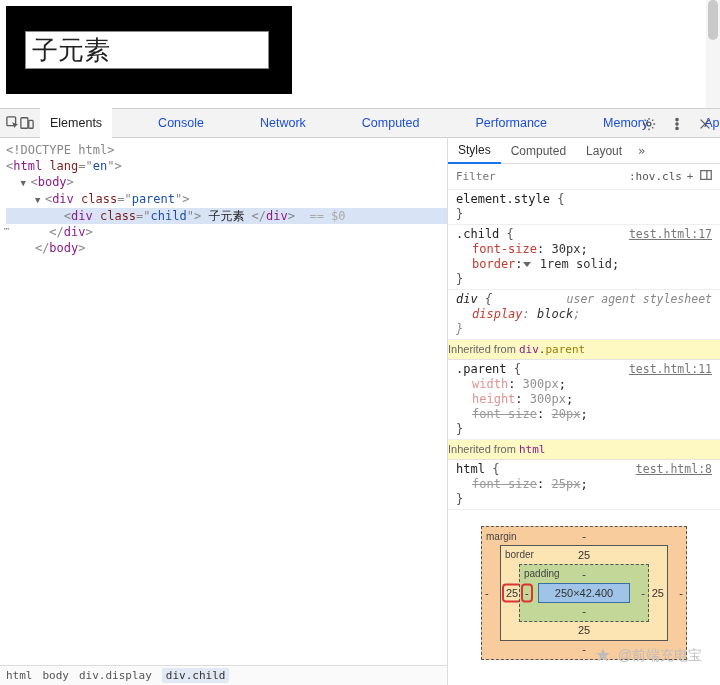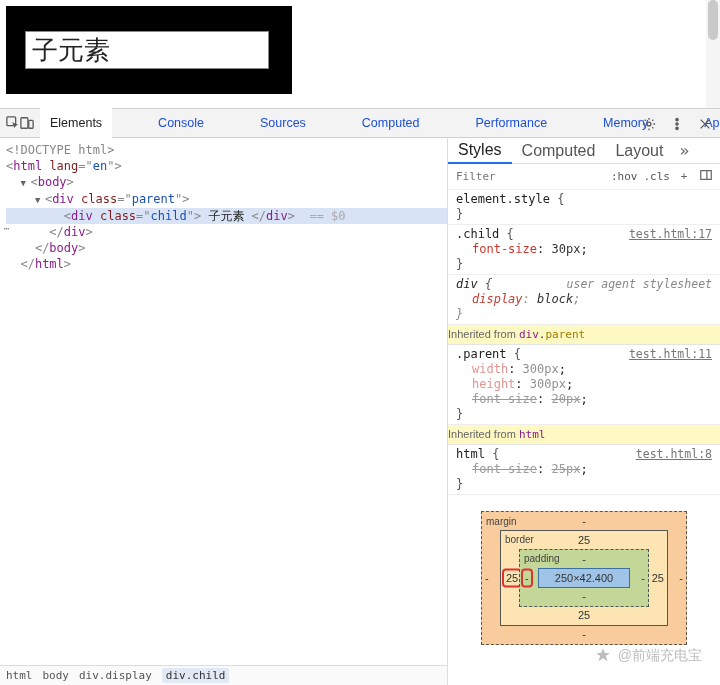--- a/index.html
+++ b/index.html
@@ -132,29 +132,29 @@
     font-family:Menlo,monospace; font-size:11px;
     display:flex; align-items:center; gap:10px; padding:0 6px;
     color:#555; background:#fafafa;
   }
   .crumbs .crumb.sel { background:#e2e9f5; color:#333; padding:1px 4px; border-radius:2px;}
 
   
   .sp-tabs {
     height:26px; border-bottom:1px solid #ddd;
     display:flex; align-items:center;
-    font-size:16px;
+    font-size:12px;
   }
   .sp-tab { padding:0 10px; height:26px; line-height:26px; color:#555; cursor:pointer;}
   .sp-tab.active { color:#222; border-bottom:2px solid #1a73e8; height:26px; line-height:24px; }
   .sp-more { padding:0 6px; color:#666; font-family:monospace;}
 
   .sp-filter {
     height:26px; border-bottom:1px solid #eee;
-    display:flex; align-items:center; padding:0 6px; gap:6px;
+    display:flex; align-items:center; padding:0 6px; 
     font-family:Menlo,monospace; font-size:11px; color:#777;
   }
   .sp-filter input {
     flex:1; border:none; outline:none; font:inherit; color:#555;
     background:transparent;
   }
   .sp-filter .badge { color:#555; }
   .sp-filter .ico { width:16px; color:#666; cursor:pointer; text-align:center;}
 
   .rules {
@@ -255,21 +255,21 @@
     </div>
     <div class="ico">
       <svg viewBox="0 0 16 16">
           <rect x="1" y="2" width="8" height="12" rx="1"></rect>
           <rect x="10" y="5" width="5" height="9" rx="1"></rect>
         </svg>
     </div>
     <div class="dt-tabs">
       <div class="dt-tab active">Elements</div>
       <div class="dt-tab">Console</div>
-      <div class="dt-tab">Sources</div>
+      <div class="dt-tab">Network</div>
       <div class="dt-tab">Computed</div>
       <div class="dt-tab">Performance</div>
       <div class="dt-tab">Memory</div>
       <div class="dt-tab">Application</div>
       <div class="dt-tab">»</div>
     </div>
     <div class="dt-right">
       <div class="ico">
         <svg viewBox="0 0 16 16">
             <circle cx="8" cy="8" r="2.2"></circle>
@@ -296,21 +296,20 @@
     <div class="dt-left">
       <div class="dom">
 <div class="dom-row"><span class="tag-punc">&lt;!DOCTYPE html&gt;</span></div>
 <div class="dom-row"><span class="tag-punc">&lt;</span><span class="tag-name">html</span> <span class="attr-name">lang</span><span class="attr-eq">=</span><span class="tag-punc">"</span><span class="attr-val">en</span><span class="tag-punc">"</span><span class="tag-punc">&gt;</span></div>
 <div class="dom-row">  <span class="arrow down"></span><span class="tag-punc">&lt;</span><span class="tag-name">body</span><span class="tag-punc">&gt;</span></div>
 <div class="dom-row">    <span class="arrow down"></span><span class="tag-punc">&lt;</span><span class="tag-name">div</span> <span class="attr-name">class</span><span class="attr-eq">=</span><span class="tag-punc">"</span><span class="attr-val">parent</span><span class="tag-punc">"</span><span class="tag-punc">&gt;</span></div>
 <div class="gutter-dots" style="top:83px">⋯</div>
 <div class="dom-row sel">        <span class="tag-punc">&lt;</span><span class="tag-name">div</span> <span class="attr-name">class</span><span class="attr-eq">=</span><span class="tag-punc">"</span><span class="attr-val">child</span><span class="tag-punc">"</span><span class="tag-punc">&gt;</span> <span class="text-node">子元素</span> <span class="tag-punc">&lt;/</span><span class="tag-name">div</span><span class="tag-punc">&gt;</span>  <span class="eq0">== $0</span></div>
 <div class="dom-row">      <span class="tag-punc">&lt;/</span><span class="tag-name">div</span><span class="tag-punc">&gt;</span></div>
 <div class="dom-row">    <span class="tag-punc">&lt;/</span><span class="tag-name">body</span><span class="tag-punc">&gt;</span></div>
-<div class="dom-row">  <span class="tag-punc">&lt;/</span><span class="tag-name">html</span><span class="tag-punc">&gt;</span></div>
       </div>
       <div class="crumbs">
         <span class="crumb">html</span>
         <span class="crumb">body</span>
         <span class="crumb">div.display</span>
         <span class="crumb sel">div.child</span>
       </div>
     </div>
 
     <div class="dt-right-pane">
@@ -336,20 +335,21 @@
       <div class="rules">
         <div class="rule">
           <div class="rule-head"><span class="sel-txt">element.style</span> <span class="brace">{</span></div>
           <div class="brace">}</div>
         </div>
 
         <div class="rule">
           <div class="src"><a>test.html:17</a></div>
           <div class="rule-head"><span class="sel-txt">.child</span> <span class="brace">{</span></div>
           <div class="decl"><span class="prop">font-size</span>: <span class="val">30px</span>;</div>
+          <div class="decl"><span class="prop">border</span>:<span class="tri"></span> <span class="val">1rem solid</span>;</div>
           <div class="brace">}</div>
         </div>
 
         <div class="rule">
           <div class="src ua">user agent stylesheet</div>
           <div class="rule-head ua"><span class="sel-txt">div</span> <span class="brace">{</span></div>
           <div class="decl ua"><span class="prop" style="color:#c73a30;font-style:italic">display</span>: <span class="val" style="font-style:italic">block</span>;</div>
           <div class="brace ua">}</div>
         </div>
 

